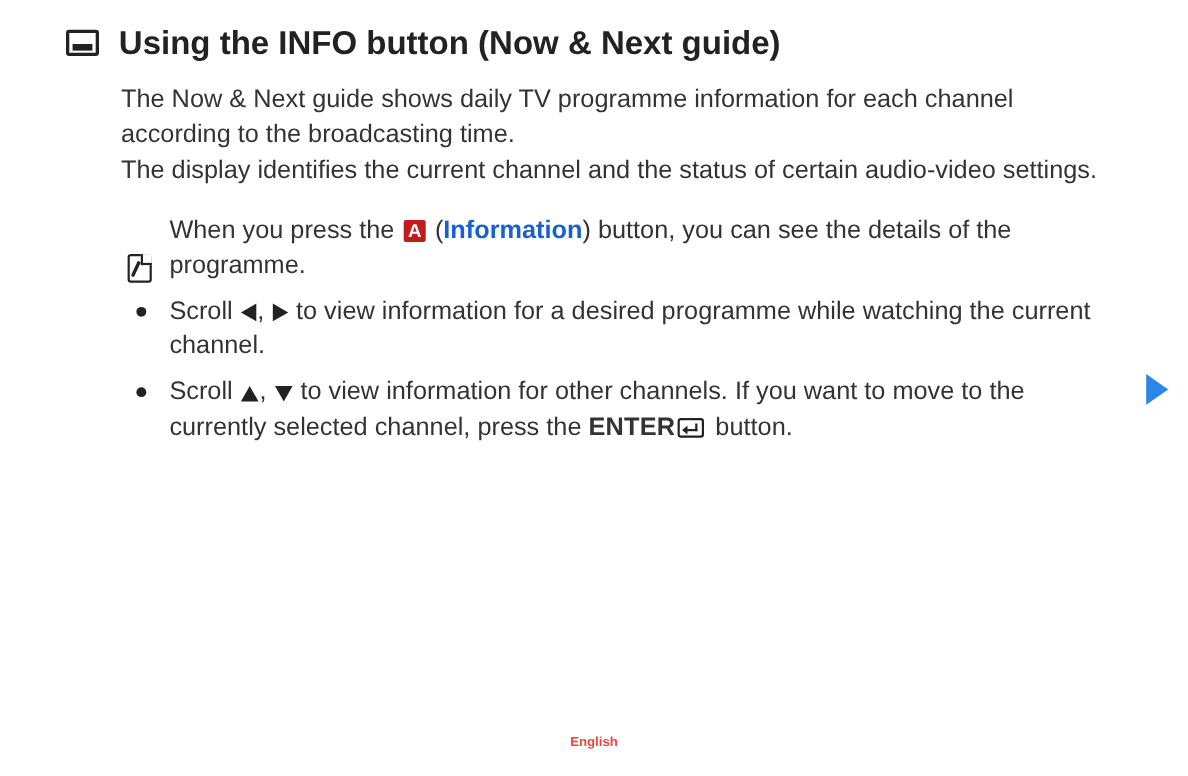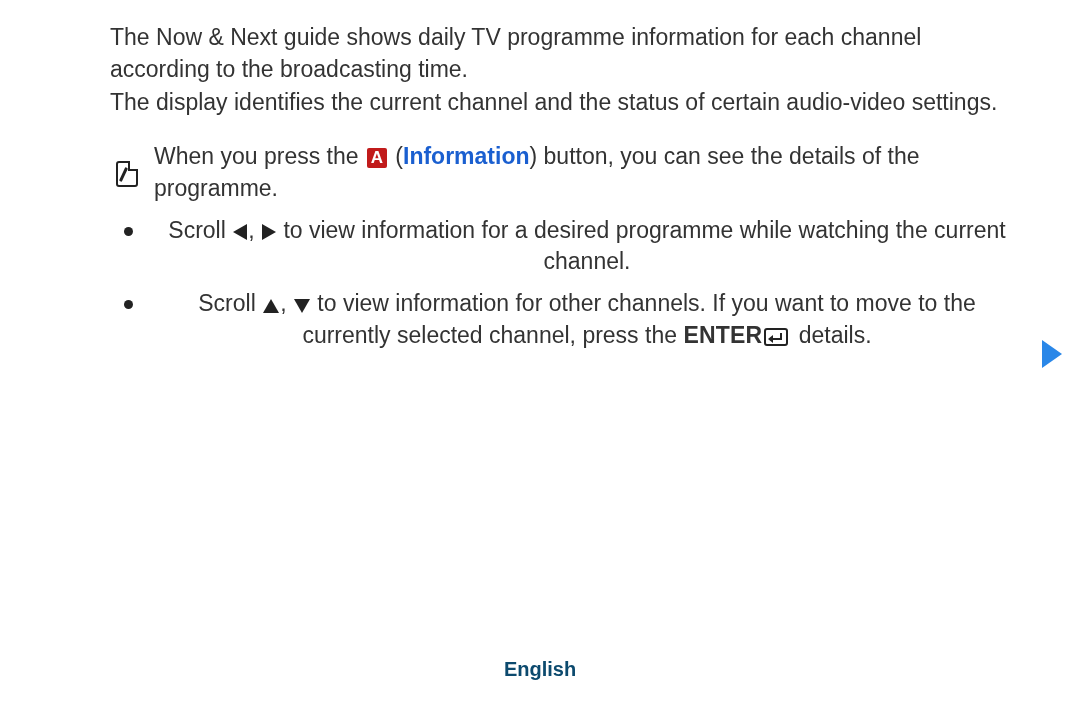--- a/index.html
+++ b/index.html
@@ -49,21 +49,21 @@
   }
   .body {
     padding-left: 50px;
     font-size: 23px;
     line-height: 1.38;
     color: #333;
   }
   .para { margin-bottom: 2px; }
   .note-block {
     display: flex;
-    align-items: center;
+    align-items: flex-end;
     gap: 16px;
     margin-top: 22px;
     padding-left: 6px;
   }
   .note-icon {
     flex: 0 0 auto;
     width: 22px;
     height: 26px;
     border: 2px solid #222;
     border-radius: 3px;
@@ -103,21 +103,20 @@
     margin: 0 2px;
   }
   .info-blue {
     color: #1a5fd0;
     font-weight: 700;
   }
   ul.bullets {
     list-style: none;
     padding: 0;
     margin: 8px 0 0 0;
-    text-align: center;
   }
   ul.bullets > li {
     position: relative;
     padding-left: 44px;
     margin-top: 10px;
   }
   ul.bullets > li::before {
     content: "";
     position: absolute;
     left: 14px;
@@ -197,50 +196,54 @@
     border-top: 14px solid transparent;
     border-bottom: 14px solid transparent;
     border-left: 20px solid #2a87e8;
     cursor: pointer;
   }
   .footer-lang {
     position: absolute;
     bottom: 24px;
     left: 0; right: 0;
     text-align: center;
-    font-size: 20px;
-    font-weight: 700;
-    color: #0c4a6e;
+    font-size: 12px;
+    font-weight: 700;
+    color: #ef4444;
   }
 </style>
 </head>
 <body>
 
 <div class="page">
 
+  <div class="heading-row">
+    <div class="heading-icon"></div>
+    <h1>Using the INFO button (Now &amp; Next guide)</h1>
+  </div>
 
   <div class="body">
     <div class="para">The Now &amp; Next guide shows daily TV programme information for each channel according to the broadcasting time.</div>
     <div class="para">The display identifies the current channel and the status of certain audio-video settings.</div>
 
     <div class="note-block">
       <div class="note-icon">
           <span class="pen"></span>
         </div>
       <div class="note-text">
         <span>When you press the </span><span class="btn-a">A</span><span> (</span><span class="info-blue">Information</span><span>) button, you can see the details of the programme.</span>
       </div>
     </div>
 
     <ul class="bullets">
       <li>
         <span>Scroll </span><span class="tri tri-l"></span><span>, </span><span class="tri tri-r"></span><span> to view information for a desired programme while watching the current channel.</span>
       </li>
       <li>
-        <span>Scroll </span><span class="tri tri-u"></span><span>, </span><span class="tri tri-d"></span><span> to view information for other channels. If you want to move to the currently selected channel, press the </span><span class="enter-bold">ENTER</span><span class="enter-icon"><span class="ah"></span></span><span> details.</span>
+        <span>Scroll </span><span class="tri tri-u"></span><span>, </span><span class="tri tri-d"></span><span> to view information for other channels. If you want to move to the currently selected channel, press the </span><span class="enter-bold">ENTER</span><span class="enter-icon"><span class="ah"></span></span><span> button.</span>
       </li>
     </ul>
   </div>
 
   <div class="nav-next"></div>
 
   <div class="footer-lang">English</div>
 </div>
 
 </body></html>

